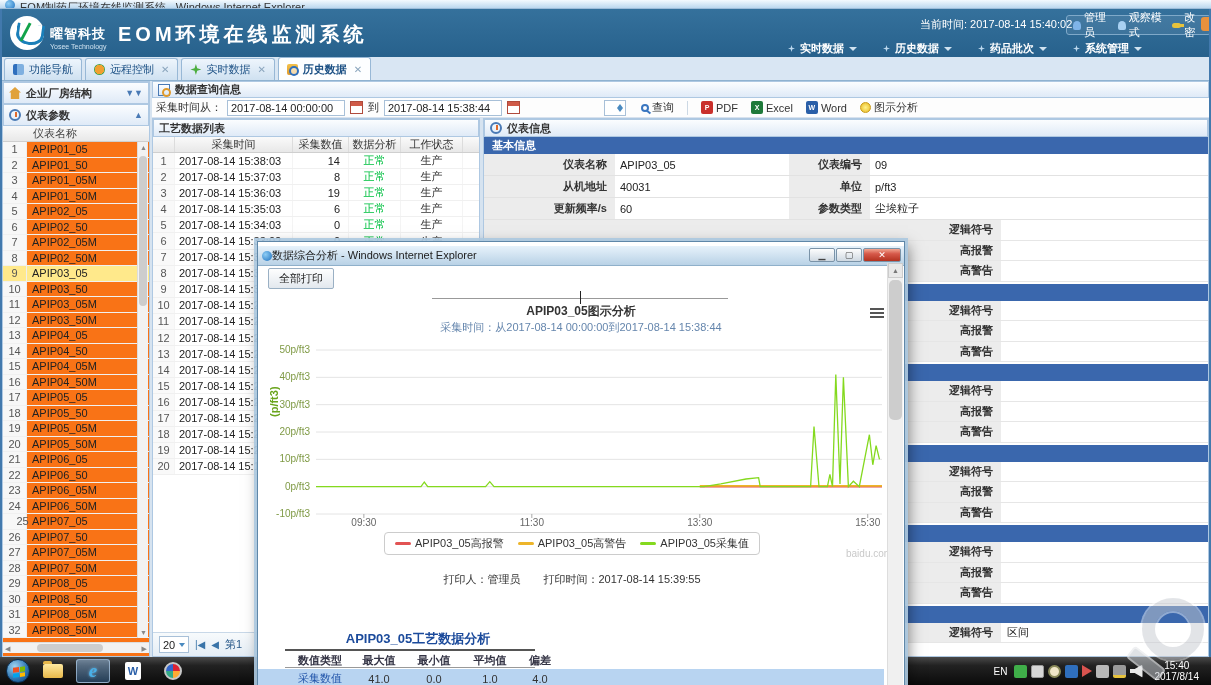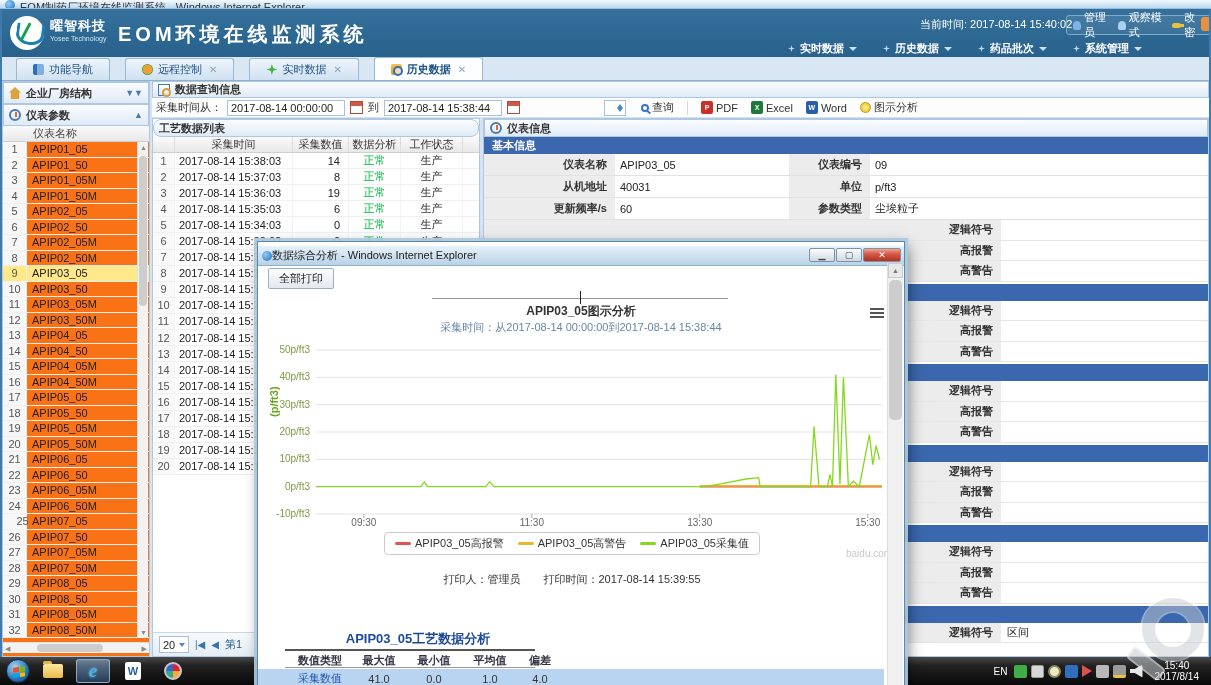--- a/index.html
+++ b/index.html
@@ -11,38 +11,38 @@
   .ie-titlebar .t { position:absolute; left:20px; top:0px; font-size:11px; }
   .ie-ico { position:absolute; left:5px; top:0; width:10px; height:10px; border-radius:50%; background:radial-gradient(circle at 35% 35%, #8ecdf5, #1c6fbe); }
   .frame-l { left:0; top:9px; width:2px; height:648px; background:#4279ad; z-index:30; }
   .frame-r { left:1209px; top:9px; width:2px; height:648px; background:#4279ad; z-index:30; }
   
   .app-header { left:0; top:9px; width:1211px; height:48px; background:linear-gradient(#35719c,#27618c); color:#fff; z-index:5; }
   .logo-circle { position:absolute; left:10px; top:7px; width:34px; height:34px; border-radius:50%; background:#fff; }
   .logo-circle:before { content:""; position:absolute; left:6px; top:8px; width:22px; height:18px; border:3px solid #1b7fb9; border-top:none; border-radius:0 0 50% 50%; transform:rotate(8deg); }
   .logo-circle:after { content:""; position:absolute; left:14px; top:6px; width:3px; height:20px; background:#12a34a; transform:rotate(28deg); }
   .brand-text { position:absolute; left:50px; top:10px; line-height:13px; }
-  .brand-text .cn { font-size:13px; font-weight:bold; letter-spacing:1px; }
+  .brand-text .cn { font-size:13px; font-weight:bold; letter-spacing:1px;margin-top:8px; }
   .brand-text .en { font-size:7px; color:#cfe2f0; }
   .app-title { position:absolute; left:118px; top:12px; font-size:20px; font-weight:bold; letter-spacing:4px; }
   .cur-time { position:absolute; left:920px; top:8px; font-size:11px; }
   .user-box { position:absolute; left:1066px; top:6px; height:20px; border:1px solid #7fa9c9; border-radius:3px; background:rgba(255,255,255,.08); display:flex; align-items:center; gap:4px; padding:0 6px; }
   .user-item { display:flex; align-items:center; gap:3px; cursor:pointer; }
   .mini-person { width:9px; height:9px; border-radius:50% 50% 2px 2px; background:#7fb4e8; position:relative; }
   .mini-person.lite { background:#a9d1f2; }
   .mini-key { width:10px; height:5px; background:#e8c33c; border-radius:3px; position:relative; }
   .mini-key:after { content:""; position:absolute; right:-3px; top:1px; width:5px; height:3px; background:#e8c33c; }
   .badge-cut { position:absolute; left:1201px; top:8px; width:10px; height:14px; background:#e8913c; border-radius:3px 0 0 3px; }
   .menus { position:absolute; left:788px; top:32px; display:flex; gap:26px; font-weight:bold; }
   .menu-item { display:flex; align-items:center; gap:5px; cursor:pointer; }
   .star { width:7px; height:7px; background:#bcd8ee; clip-path:polygon(50% 0,62% 38%,100% 50%,62% 62%,50% 100%,38% 62%,0 50%,38% 38%); }
   .caret-down { width:0; height:0; border-left:4px solid transparent; border-right:4px solid transparent; border-top:4px solid #cfe2f0; }
   
   .tabbar { left:0; top:57px; width:1211px; height:24px; background:#d9e6f3; border-bottom:1px solid #8fb2d0; display:flex; align-items:flex-end; gap:3px; padding-left:4px; z-index:5; }
-  .tab { height:22px; border:1px solid #98b8d6; border-bottom:none; border-radius:3px 3px 0 0; background:linear-gradient(#eef5fc,#cfe1f1); padding:0 16px; display:flex; align-items:center; gap:5px; font-size:11px; color:#1d5185; cursor:pointer;margin-left:12px; }
+  .tab { height:22px; border:1px solid #98b8d6; border-bottom:none; border-radius:3px 3px 0 0; background:linear-gradient(#eef5fc,#cfe1f1); padding:0 8px; display:flex; align-items:center; gap:5px; font-size:11px; color:#1d5185; cursor:pointer; }
   .tab.active { background:#fdfeff; font-weight:bold; height:23px; }
   .tab .x { color:#8aa5bd; font-size:10px; margin-left:2px; }
   .ti { width:11px; height:11px; border-radius:2px; }
   .ti-nav { background:linear-gradient(90deg,#2f6fbd 40%,#7fb0e0 40%); }
   .ti-remote { background:radial-gradient(circle at 50% 50%, #f0a030 60%, #4aa24a 61%); border-radius:50%; }
   .ti-rt { background:#4cae3f; clip-path:polygon(50% 0,62% 38%,100% 50%,62% 62%,50% 100%,38% 62%,0 50%,38% 38%); }
   .ti-hist { background:linear-gradient(#f3c04a,#e09a2c); position:relative; }
   .ti-hist:after { content:""; position:absolute; right:-1px; bottom:-1px; width:6px; height:6px; border:2px solid #2f6fbd; border-radius:50%; background:rgba(255,255,255,.6); }
   
   .panel-hdr { background:linear-gradient(#fbfdff,#dfeaf7); border:1px solid #aec8e2; display:flex; align-items:center; gap:5px; padding:0 5px; font-weight:bold; color:#333; }
@@ -82,21 +82,21 @@
   .mag-ico { width:8px; height:8px; border:2px solid #3a76c0; border-radius:50%; position:relative; }
   .mag-ico:after { content:""; position:absolute; right:-4px; bottom:-3px; width:5px; height:2px; background:#3a76c0; transform:rotate(40deg); }
   .doc-ico { width:12px; height:13px; border-radius:2px; color:#fff; font-size:7px; font-weight:bold; display:flex; align-items:center; justify-content:center; }
   .doc-pdf { background:#c9302c; }
   .doc-xls { background:#1f7a3a; }
   .doc-word { background:#2a5fa8; }
   .bulb-ico { width:11px; height:11px; border-radius:50%; background:radial-gradient(#fff28a,#e8b71f); border:1px solid #c89a18; }
   .tb-sep { width:1px; height:14px; background:#ccd8e4; margin:0 4px; }
   
   .table-panel { left:152px; top:118px; width:328px; height:539px; background:#fff; border:1px solid #aec8e2; z-index:4; }
-  .tp-hdr { position:absolute; left:0; top:0; width:326px; height:18px;border-radius:8px; }
+  .tp-hdr { position:absolute; left:0; top:0; width:326px; height:18px; }
   .grid-hdr { position:absolute; left:0; top:18px; width:326px; height:16px; background:linear-gradient(#fafafa,#e8e8e8); border-bottom:1px solid #cfcfcf; display:flex; color:#333; }
   .grid-hdr span { display:flex; align-items:center; justify-content:center; border-right:1px solid #dcdcdc; }
   .gc0{width:22px;} .gc1{width:118px;} .gc2{width:56px;} .gc3{width:52px;} .gc4{width:62px;}
   .tbl-rows { position:absolute; left:0; top:34px; width:326px; }
   .t-row { height:16.1px; display:flex; border-bottom:1px solid #f0f0f0; }
   .t-row span { display:flex; align-items:center; border-right:1px solid #f4f4f4; }
   .t-num { width:22px; justify-content:center; color:#555; background:#f9f9f9; }
   .t-time { width:118px; padding-left:4px; color:#222; }
   .t-val { width:56px; justify-content:flex-end; padding-right:8px; color:#222; }
   .t-ana { width:52px; justify-content:center; color:#00c040; }

